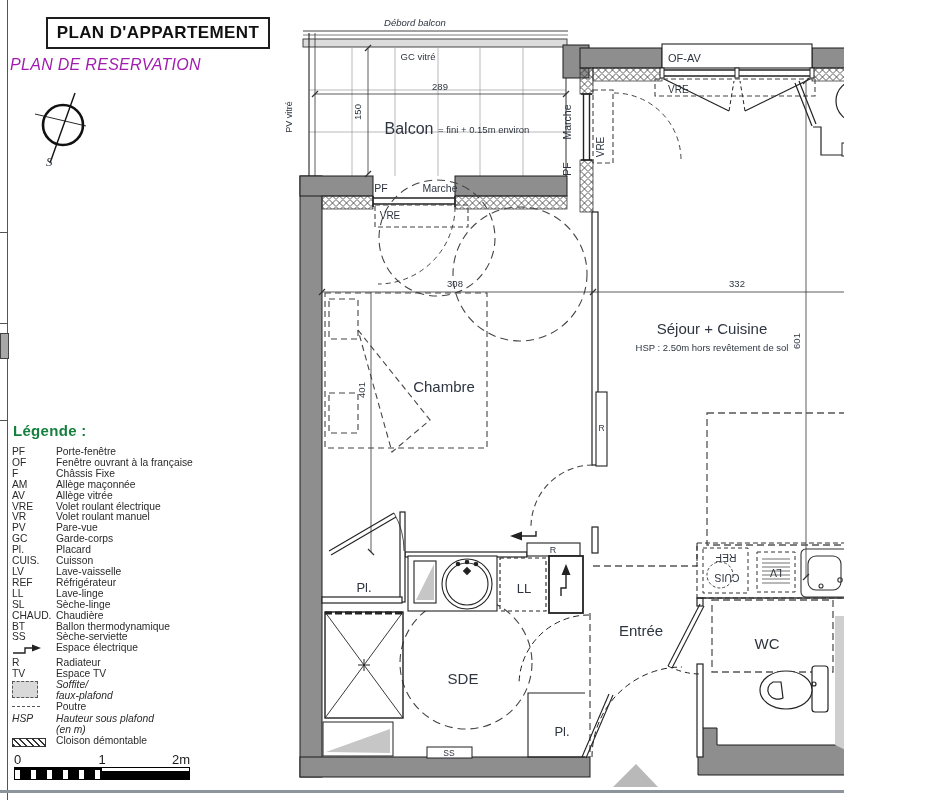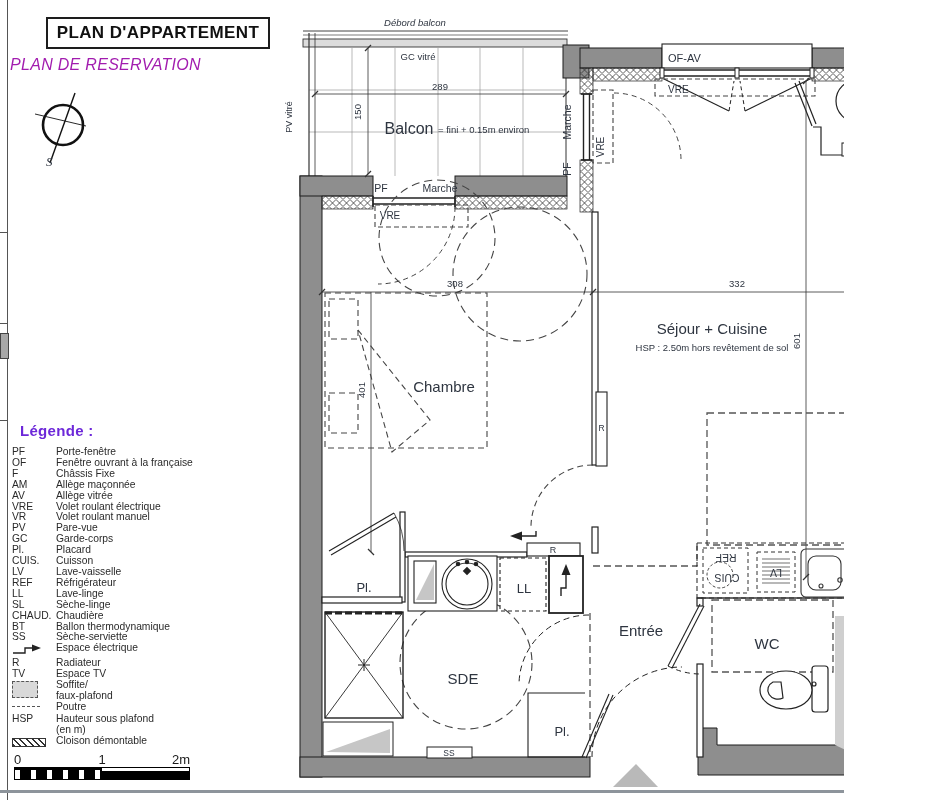--- a/index.html
+++ b/index.html
@@ -10,31 +10,31 @@
              display:flex;align-items:center;justify-content:center;font-size:17px;font-weight:bold;
              letter-spacing:.4px;color:#111;background:#fff;margin-left:24px;}
   .subtitle{position:absolute;left:10px;top:56px;width:250px;font-size:16px;font-style:italic;
             color:#a21caf;letter-spacing:.3px;}
   .compass{position:absolute;left:28px;top:86px;}
   .left-border{position:absolute;left:7px;top:0;width:1px;height:800px;background:#555;}
   .lb-tick{position:absolute;left:0;width:8px;height:1px;background:#555;}
   .lb-gray{position:absolute;left:0;top:333px;width:9px;height:26px;background:#a8a8a8;border:1px solid #444;box-sizing:border-box;}
   
   .legend{position:absolute;left:12px;top:422px;width:268px;}
-  .legend h3{margin:0 0 8px 8px;font-size:15px;font-weight:bold;color:#6d28d9;letter-spacing:.3px;}
+  .legend h3{margin:0 0 8px 1px;font-size:15px;font-weight:bold;color:#15803d;letter-spacing:.3px;}
   .lrow{display:flex;align-items:flex-start;line-height:10.9px;font-size:10.3px;color:#2a2a2a;}
   .labbr{width:44px;flex:none;}
   .ltext{flex:1;}
   .sym-arrow{display:inline-block;margin-top:1px;}
   .sym-soffite{display:inline-block;width:26px;height:17px;background:#d9d9d9;
                border:1.6px dashed #555;box-sizing:border-box;margin:1px 0;}
   .sym-poutre{display:inline-block;width:28px;height:4px;border-top:1.6px dashed #555;margin-top:4px;}
   .sym-cloison{display:inline-block;width:32px;height:7px;margin-top:2px;
                background:repeating-linear-gradient(45deg,#333 0 1.5px,#fff 1.5px 4.5px);border:0.5px solid #333;}
-  .two-line span{display:block;}
+  .two-line span{display:block;font-style:italic;}
   
   .scalebar{position:absolute;left:14px;top:752px;width:176px;}
   .sb-nums{position:relative;height:15px;font-size:13px;color:#1a1a1a;}
   .sb-0{position:absolute;left:0;}
   .sb-1{position:absolute;left:50%;transform:translateX(-50%);}
   .sb-2{position:absolute;right:0;}
   .sb-bar{position:relative;height:13px;border:1.5px solid #000;box-sizing:border-box;background:#fff;}
   .sb-left{position:absolute;left:0;top:0;width:50%;height:100%;
            background:
              linear-gradient(#000 0 2px, transparent 2px),

